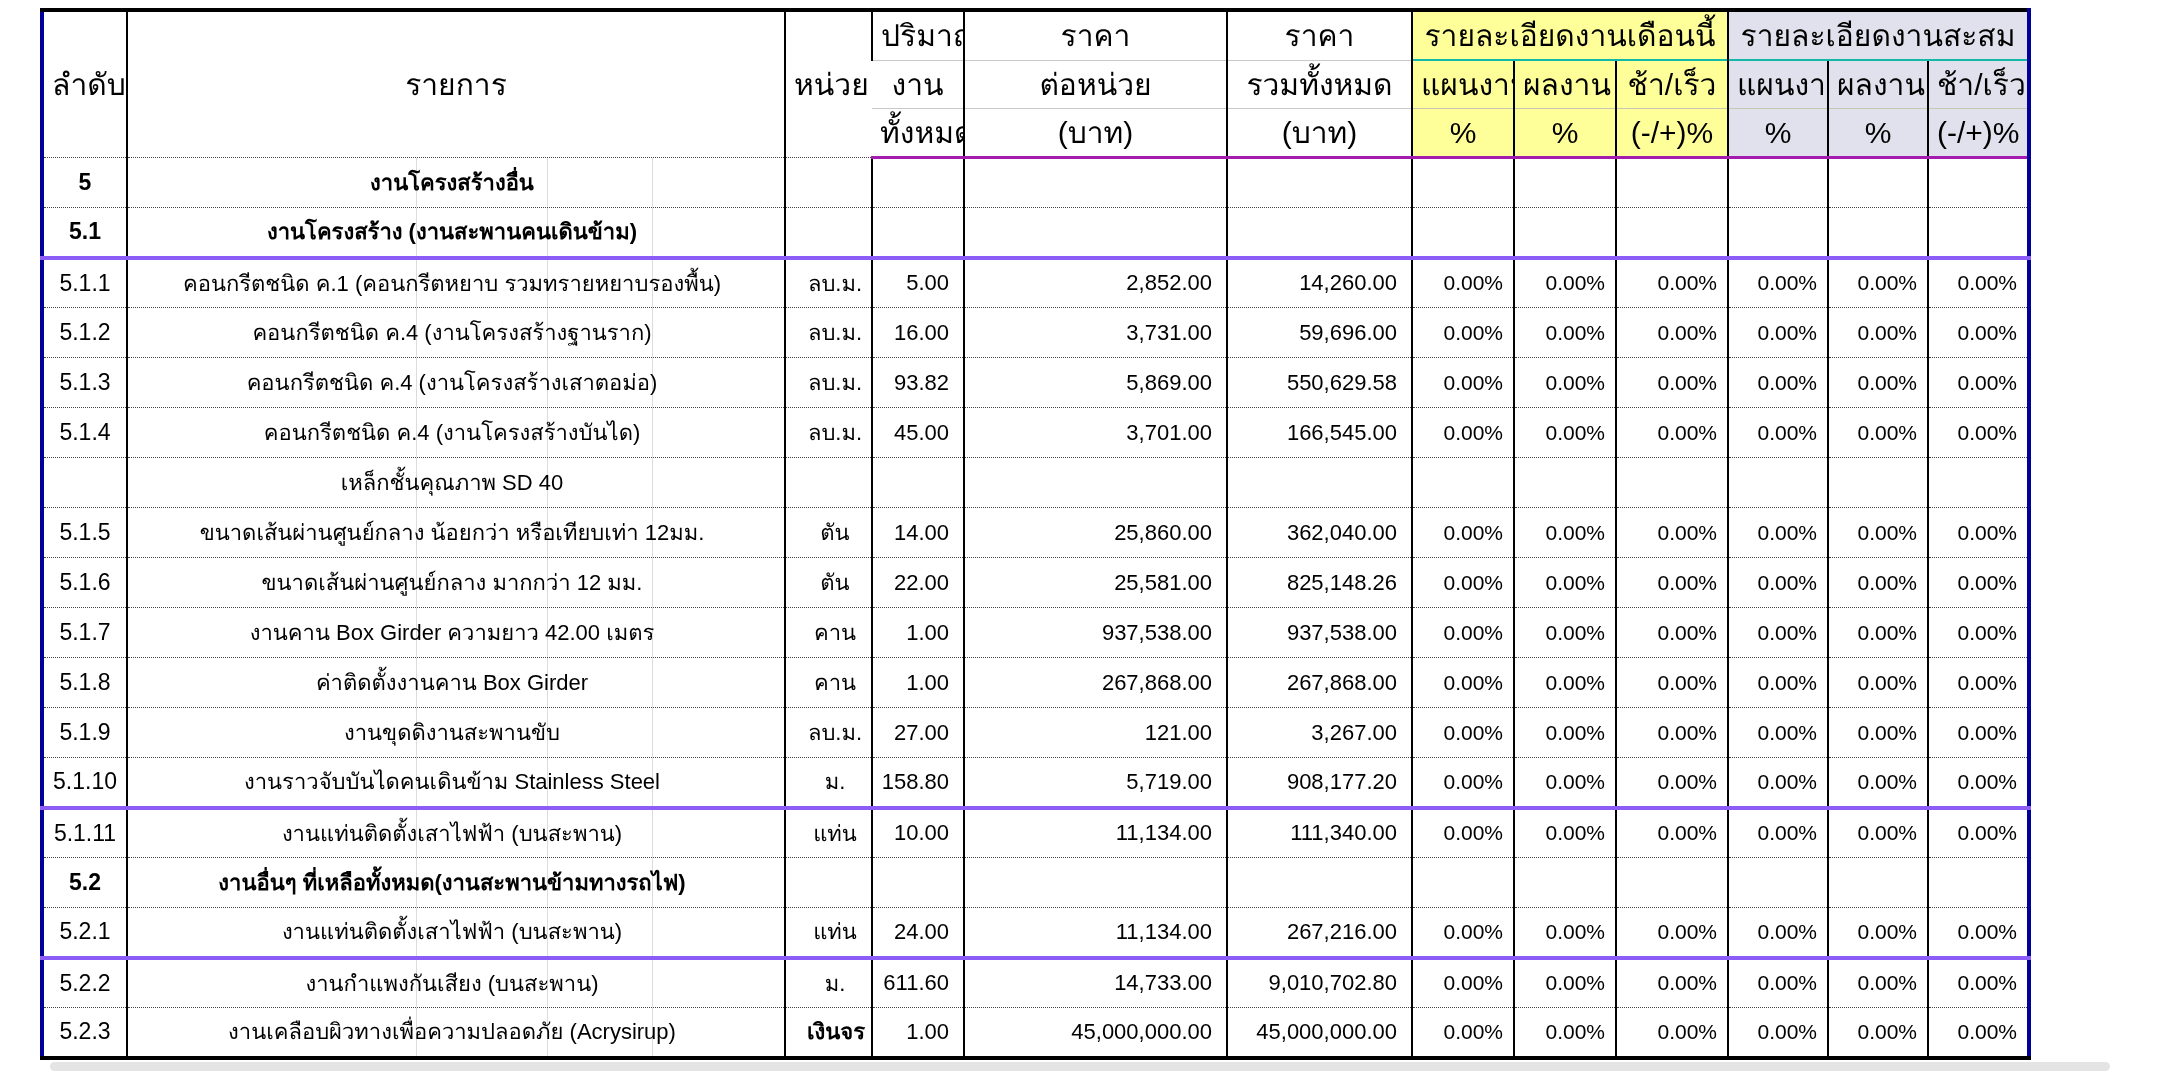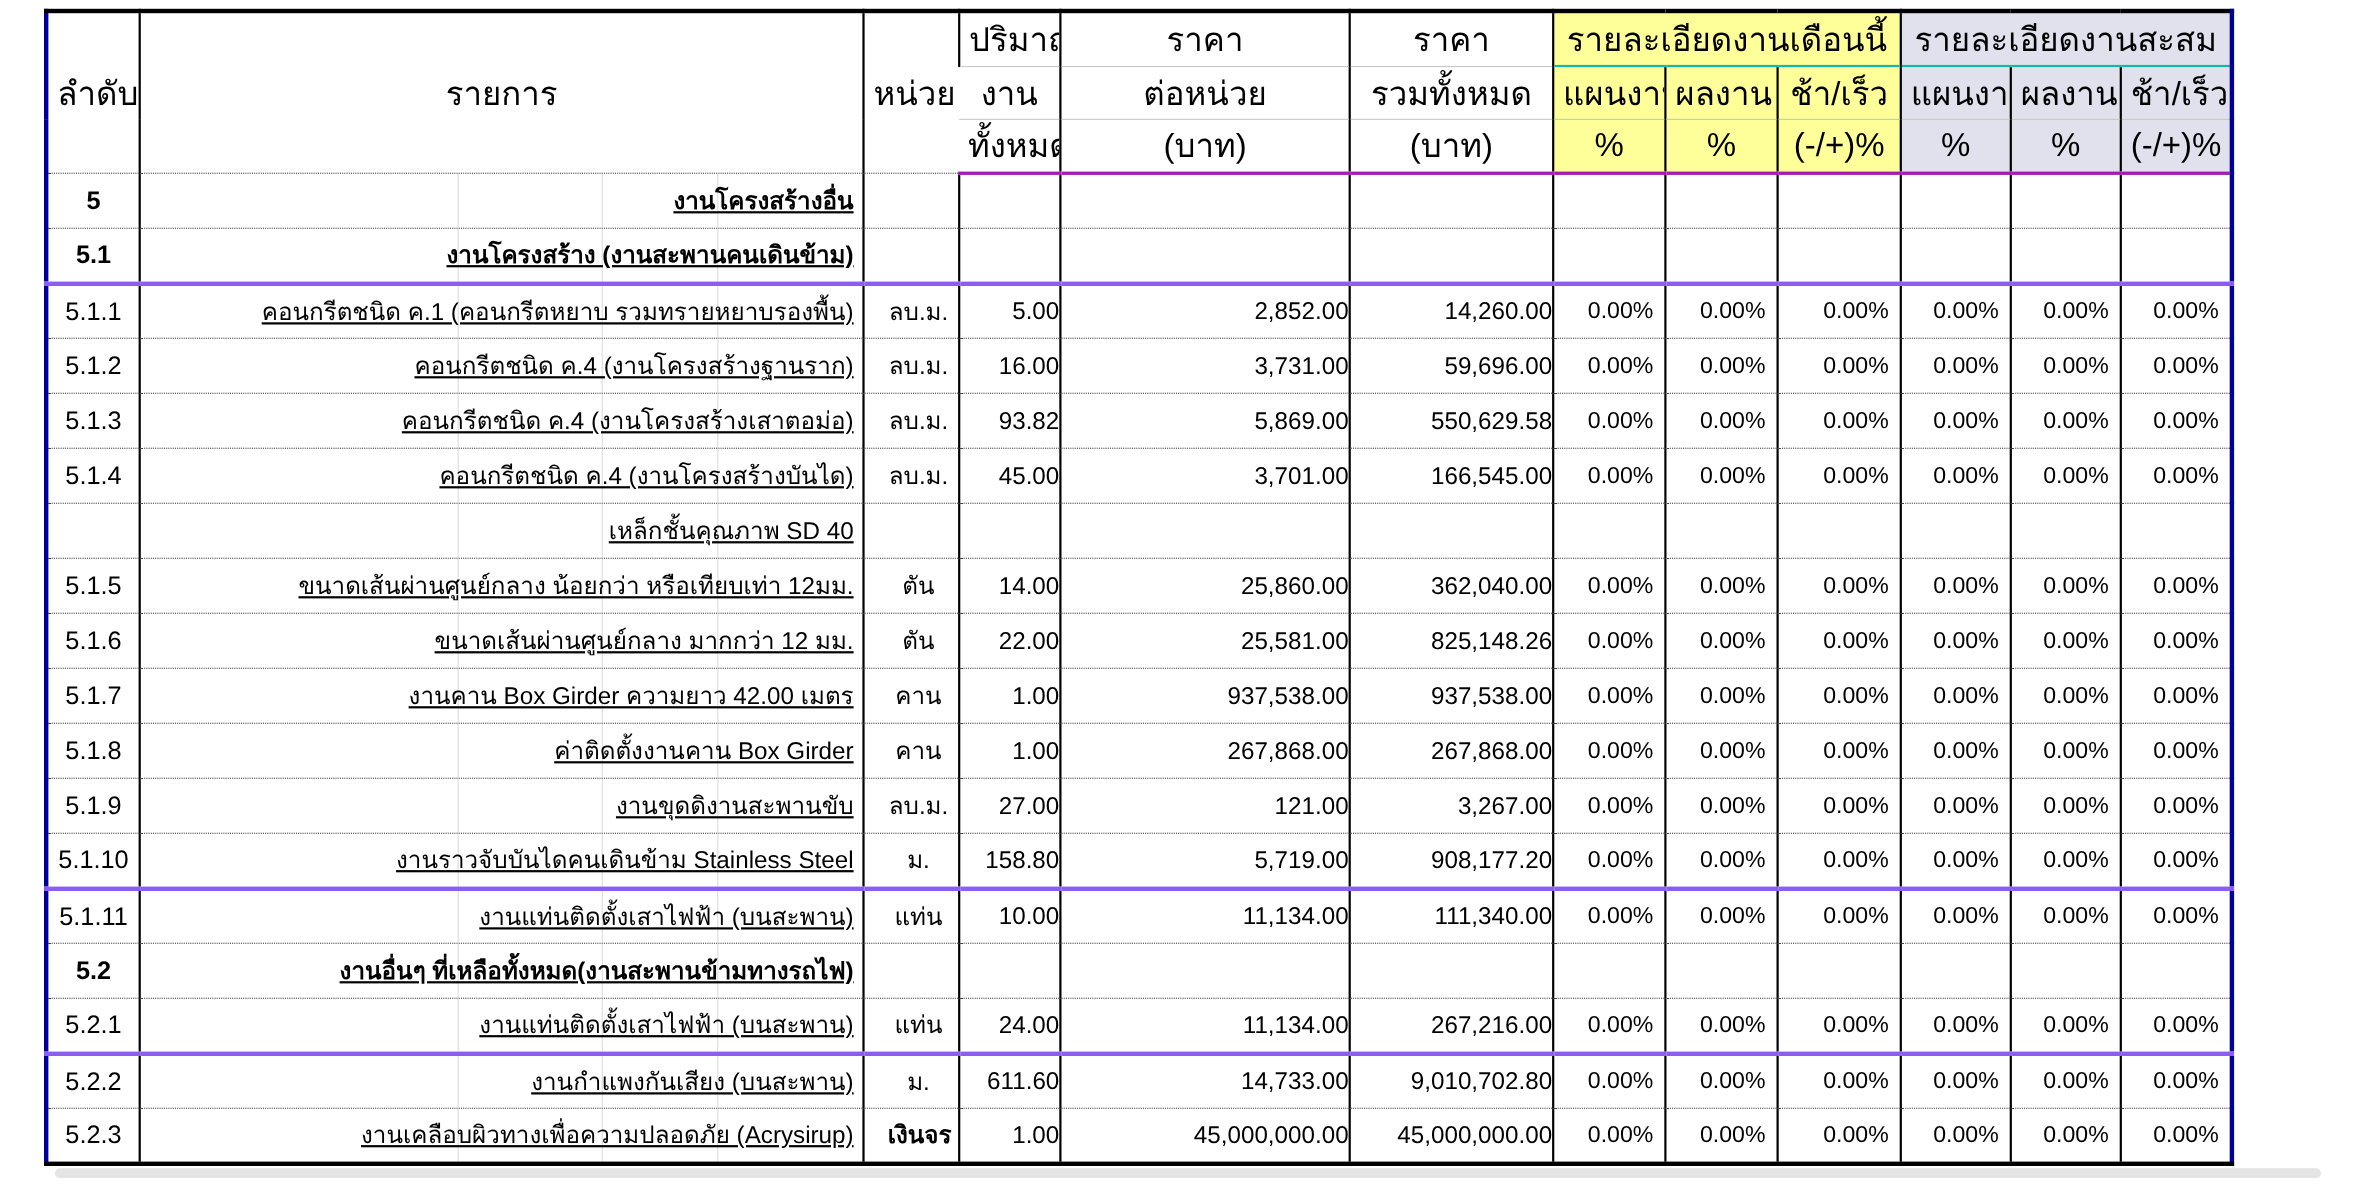--- a/index.html
+++ b/index.html
@@ -26,29 +26,28 @@
   th.hline{border-top:1px solid #c9c9c9;}
   th.gsub{border-top:2px solid #14b8a6;}
   th.gsub2{border-top:1px solid #c6c6b2;}
   .yellow{background:var(--month-bg,#FFFF99);}
   .lav{background:var(--cum-bg,#E1E1ED);}
 
   tbody td{font-size:22px;vertical-align:middle;border-top:1px dotted #444;}
   tbody tr.top-solid td{border-top:4px solid #8b5cf6;}
   td.c-no{text-align:center;font-size:23px;}
   td.c-item{
-    text-align:right;padding-left:0;
+    text-align:center;padding-left:0;
     background-image:linear-gradient(#dcdcdc,#dcdcdc),linear-gradient(#dcdcdc,#dcdcdc),linear-gradient(#dcdcdc,#dcdcdc);
     background-size:1px 100%,1px 100%,1px 100%;
     background-position:44% 0,64% 0,80% 0;
     background-repeat:no-repeat;
-    text-decoration:underline;
   }
   td.c-unit{text-align:center;padding-left:21px;}
-  td.c-num{text-align:right;padding-right:0;}
+  td.c-num{text-align:right;padding-right:14px;}
   td.c-pct{text-align:right;padding-right:10px;font-size:21px;}
   .bold{font-weight:bold;}
 
   .bottom-bar{
     position:absolute;left:50px;top:1062px;width:2060px;height:9px;
     background:#e4e4e4;border-radius:5px;
   }
 </style>
 </head>
 <body>

